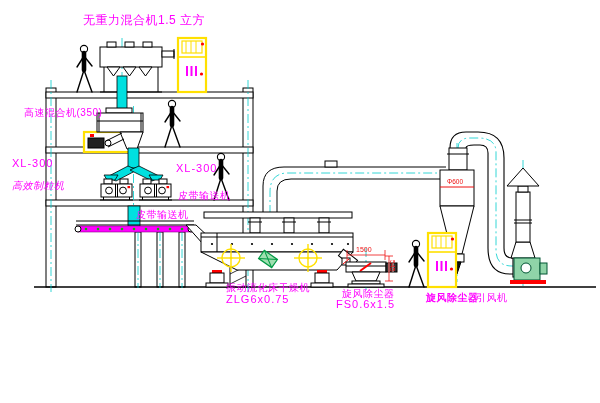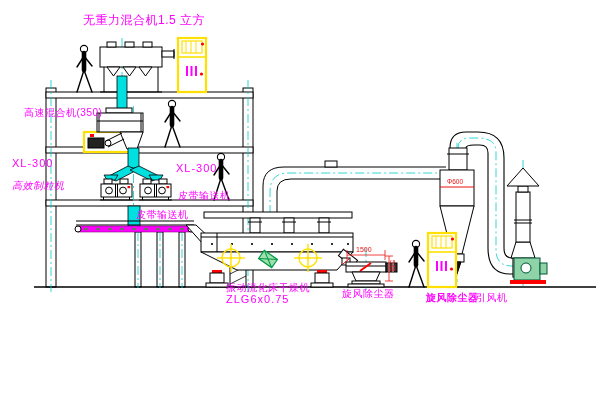--- a/index.html
+++ b/index.html
@@ -298,20 +298,21 @@
 <div class="lbl s11" style="left:83px;top:14px;">无重力混合机1.5 立方</div>
 <div class="lbl s10" style="left:24px;top:108px;">高速混合机(350)</div>
 <div class="lbl s17" style="left:12px;top:158px;">XL-300</div>
 <div class="lbl s10" style="left:12px;top:181px;font-style:italic;">高效制粒机</div>
 <div class="lbl s17" style="left:176px;top:163px;">XL-300</div>
 <div class="lbl s10" style="left:178px;top:191px;">皮带输送机</div>
 <div class="lbl s10" style="left:136px;top:210px;">皮带输送机</div>
 <div class="lbl s10" style="left:226px;top:283px;text-align:center;">振动流化床干燥机</div>
 <div class="lbl s17" style="left:226px;top:294px;text-align:center;">ZLG6x0.75</div>
 <div class="lbl s10" style="left:342px;top:289px;">旋风除尘器</div>
+<div class="lbl s17" style="left:336px;top:299px;">FS0.6x1.5</div>
 <div class="lbl s10" style="left:426px;top:293px;font-weight:bold;">旋风除尘器</div>
 <div class="lbl s10" style="left:476px;top:293px;text-align:right;">引风机</div>
 
 <div class="dim" style="left:356px;top:246px;">1500</div>
 <div class="dim rot" style="left:396px;top:260px;">545</div>
 <div class="dim" style="left:447px;top:179px;font-size:6.5px;">Φ600</div>
 
 </div>
 
 </body></html>

